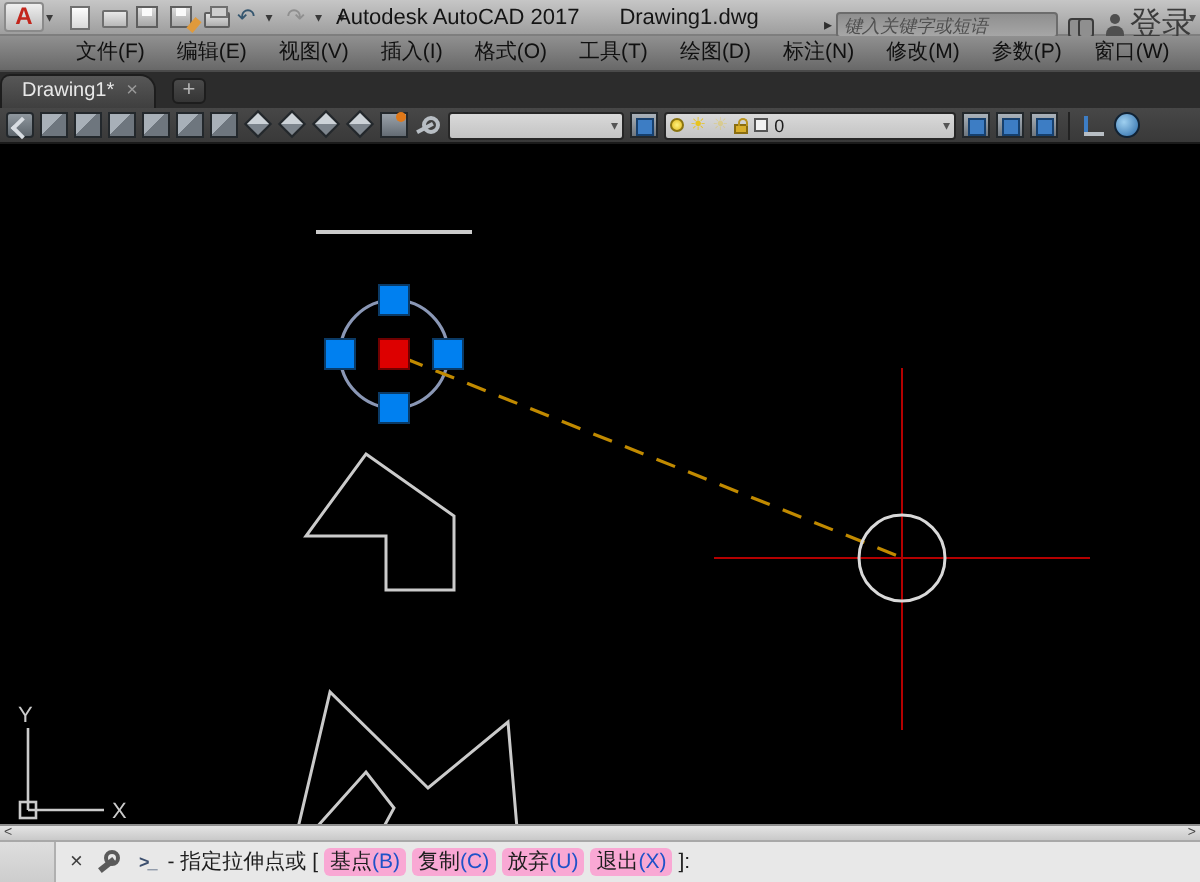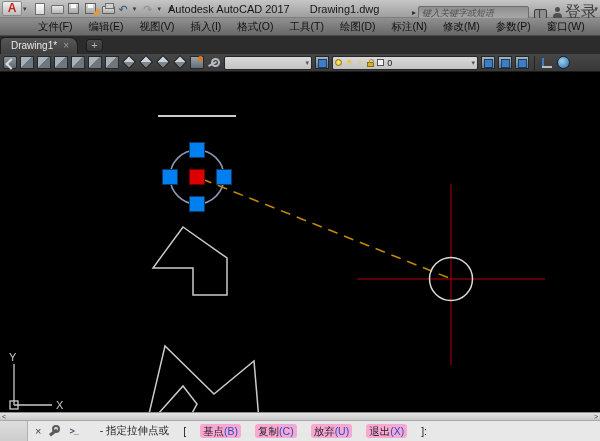--- a/index.html
+++ b/index.html
@@ -107,21 +107,21 @@
   
   .cmdbar { position:absolute; top:420px; left:0; width:600px; height:21px;
     background:#e8e8e8; border-top:1px solid #a8a8a8; display:flex; align-items:center; }
   .cmd-grip { width:28px; height:21px; background:linear-gradient(#dedede,#cccccc);
     border-right:1px solid #b0b0b0; }
   .cmd-close { font-size:11px; color:#3e3e3e; margin-left:7px; line-height:11px; }
   .cmd-wrench { width:12px; height:12px; position:relative; margin-left:7px; }
   .cmd-wrench::before { content:""; position:absolute; left:1px; top:6px; width:9px; height:3px; background:#5a5a5a; transform:rotate(-38deg); }
   .cmd-wrench::after { content:""; position:absolute; right:0; top:0; width:4px; height:4px; border:2px solid #5a5a5a; border-radius:50%; }
   .cmd-badge { margin-left:9px; font-size:9px; color:#3c4f6e; font-weight:bold; letter-spacing:-1px; }
-  .cmd-text { margin-left:22px; font-size:10.5px; color:#1e1e1e; display:flex; align-items:center; gap:14px; white-space:nowrap; }
+  .cmd-text { margin-left:6px; font-size:10.5px; color:#1e1e1e; display:flex; align-items:center; gap:3px; white-space:nowrap; }
   .cmd-chip { background:#f9a8d4; border-radius:3px; padding:0 3px; line-height:14px; }
   .cmd-chip .key { color:#1e52c8; }
 </style>
 </head>
 <body>
 
 <div id="app">
 
   <div class="titlebar">
     <div class="app-logo">A</div>

